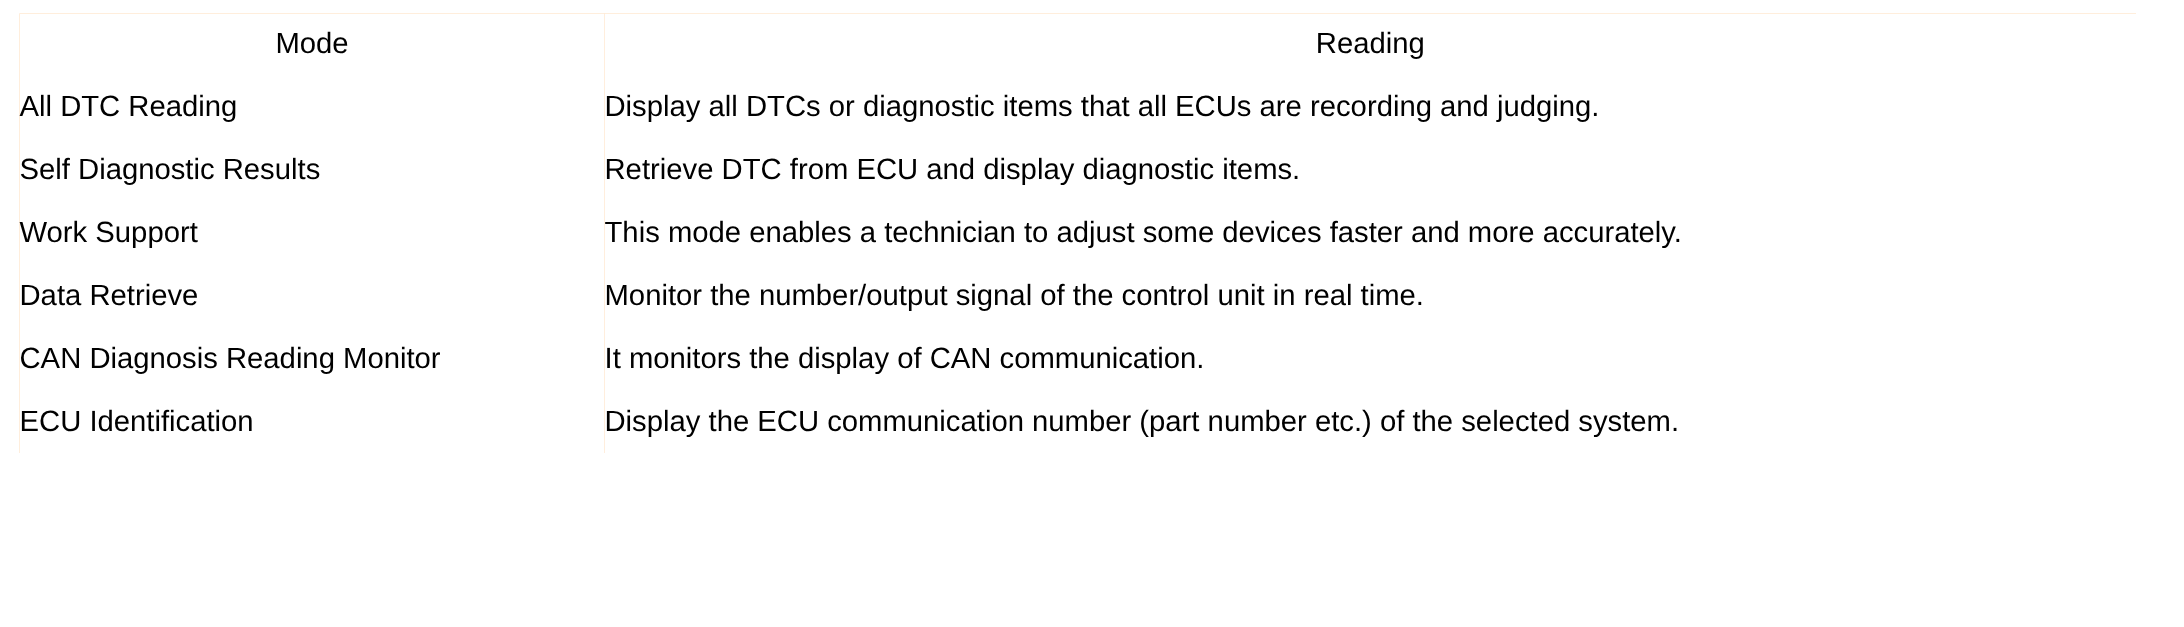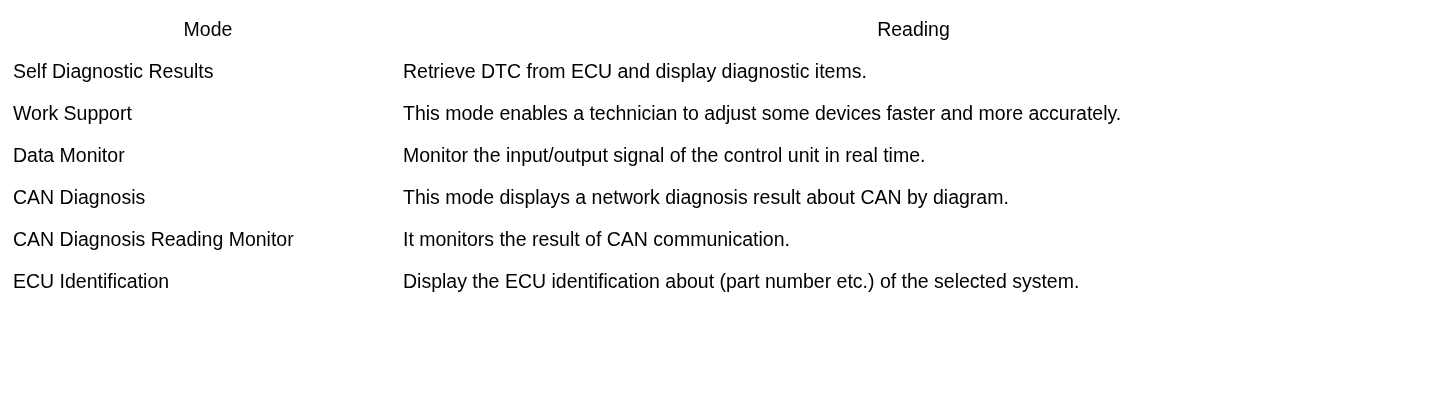--- a/index.html
+++ b/index.html
@@ -94,20 +94,28 @@
         <th class="cell-mode">
           <span class="cell-text">Mode</span>
         </th>
         <th class="cell-func">
           <span class="cell-text">Reading</span>
         </th>
       </tr>
     </thead>
     <tbody>
 
+      <tr class="body-row">
+        <td class="cell-mode">
+          <span class="cell-text">All DTC Reading</span>
+        </td>
+        <td class="cell-func">
+          <span class="cell-text">Display all DTCs or diagnostic items that all ECUs are recording and judging.</span>
+        </td>
+      </tr>
 
       <tr class="body-row">
         <td class="cell-mode">
           <span class="cell-text">Self Diagnostic Results</span>
         </td>
         <td class="cell-func">
           <span class="cell-text">Retrieve DTC from ECU and display diagnostic items.</span>
         </td>
       </tr>
 
@@ -115,51 +123,43 @@
         <td class="cell-mode">
           <span class="cell-text">Work Support</span>
         </td>
         <td class="cell-func">
           <span class="cell-text">This mode enables a technician to adjust some devices faster and more accurately.</span>
         </td>
       </tr>
 
       <tr class="body-row">
         <td class="cell-mode">
-          <span class="cell-text">Data Monitor</span>
+          <span class="cell-text">Data Retrieve</span>
         </td>
         <td class="cell-func">
-          <span class="cell-text">Monitor the input/output signal of the control unit in real time.</span>
+          <span class="cell-text">Monitor the number/output signal of the control unit in real time.</span>
         </td>
       </tr>
 
-      <tr class="body-row">
-        <td class="cell-mode">
-          <span class="cell-text">CAN Diagnosis</span>
-        </td>
-        <td class="cell-func">
-          <span class="cell-text">This mode displays a network diagnosis result about CAN by diagram.</span>
-        </td>
-      </tr>
 
       <tr class="body-row">
         <td class="cell-mode">
           <span class="cell-text">CAN Diagnosis Reading Monitor</span>
         </td>
         <td class="cell-func">
-          <span class="cell-text">It monitors the result of CAN communication.</span>
+          <span class="cell-text">It monitors the display of CAN communication.</span>
         </td>
       </tr>
 
       <tr class="body-row">
         <td class="cell-mode">
           <span class="cell-text">ECU Identification</span>
         </td>
         <td class="cell-func">
-          <span class="cell-text">Display the ECU identification about (part number etc.) of the selected system.</span>
+          <span class="cell-text">Display the ECU communication number (part number etc.) of the selected system.</span>
         </td>
       </tr>
 
 
     </tbody>
   </table>
 
 </div>
 
 </body></html>

